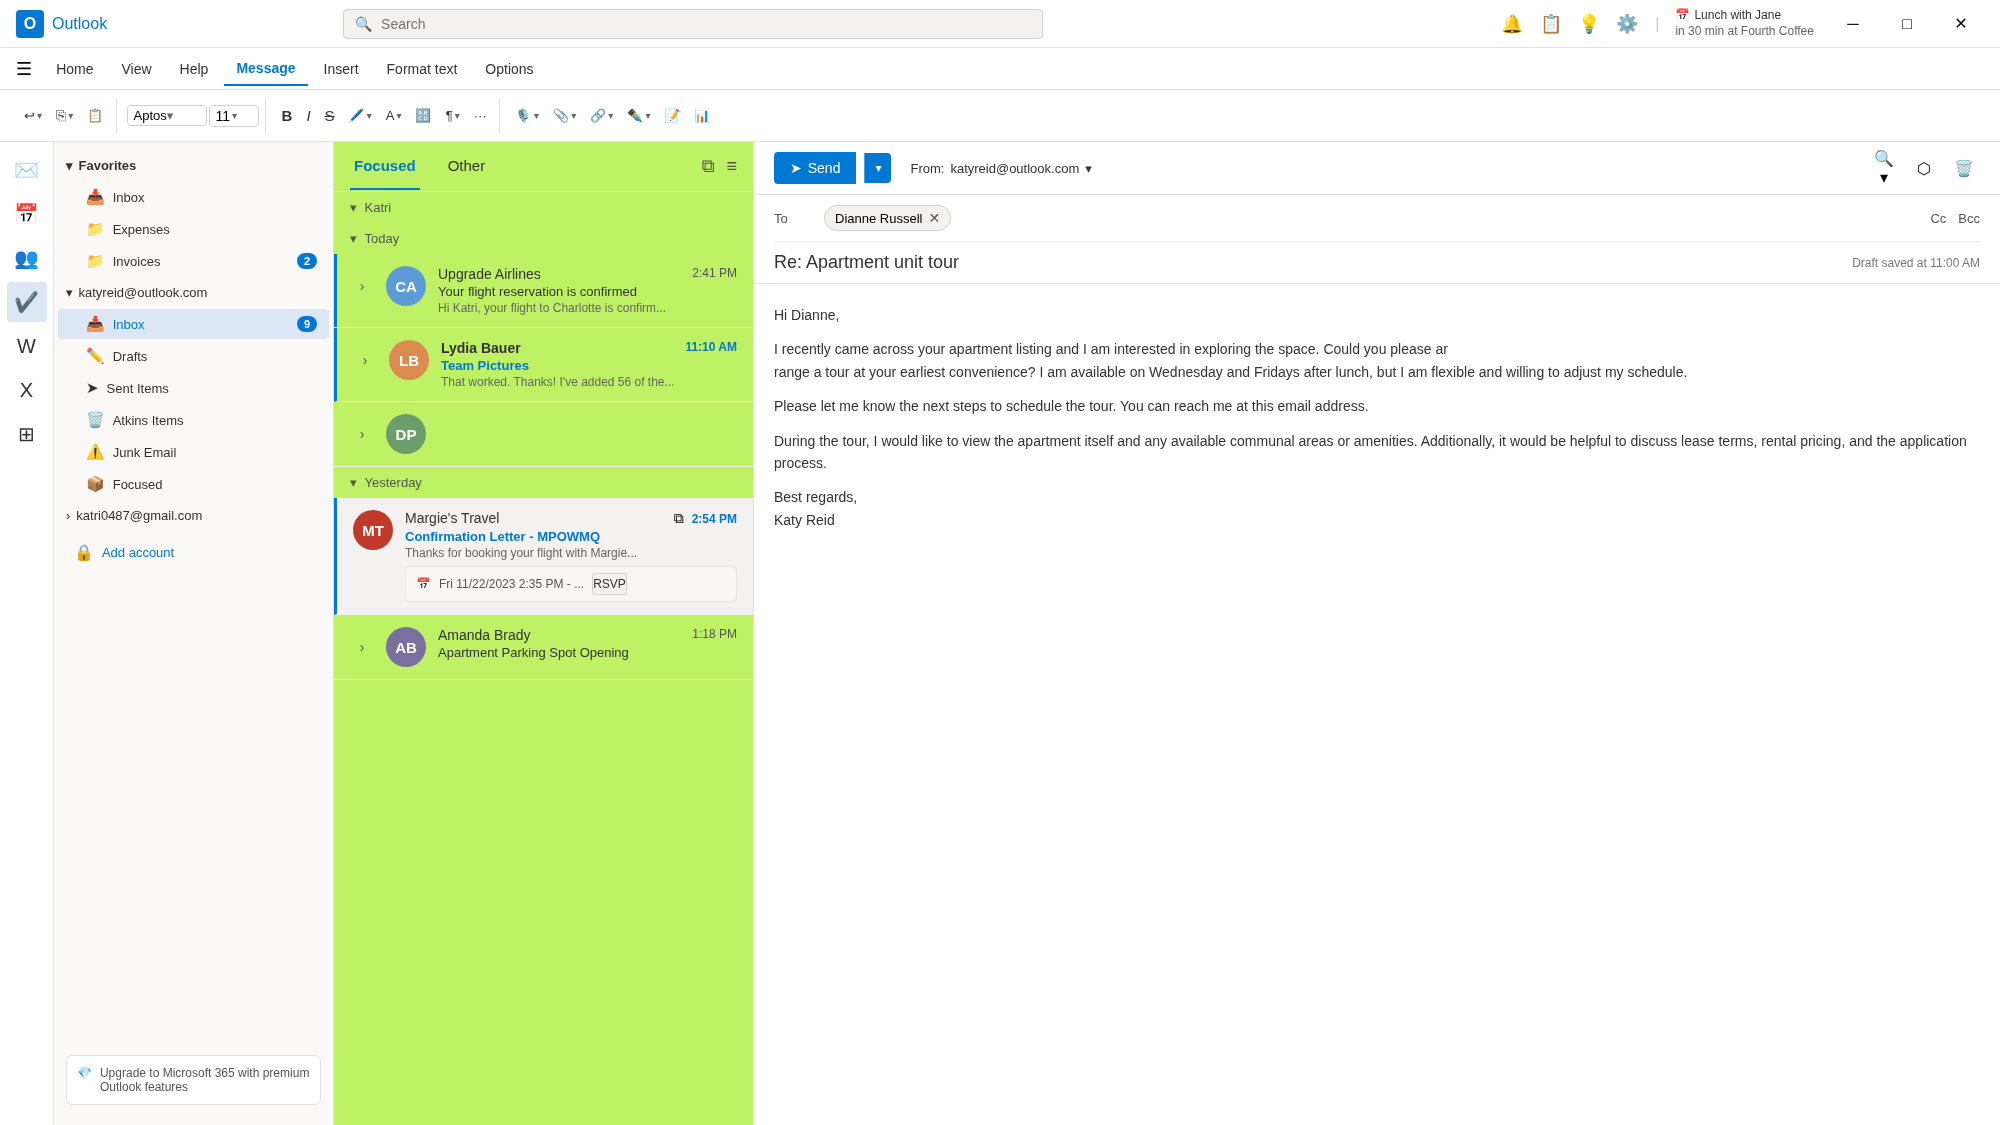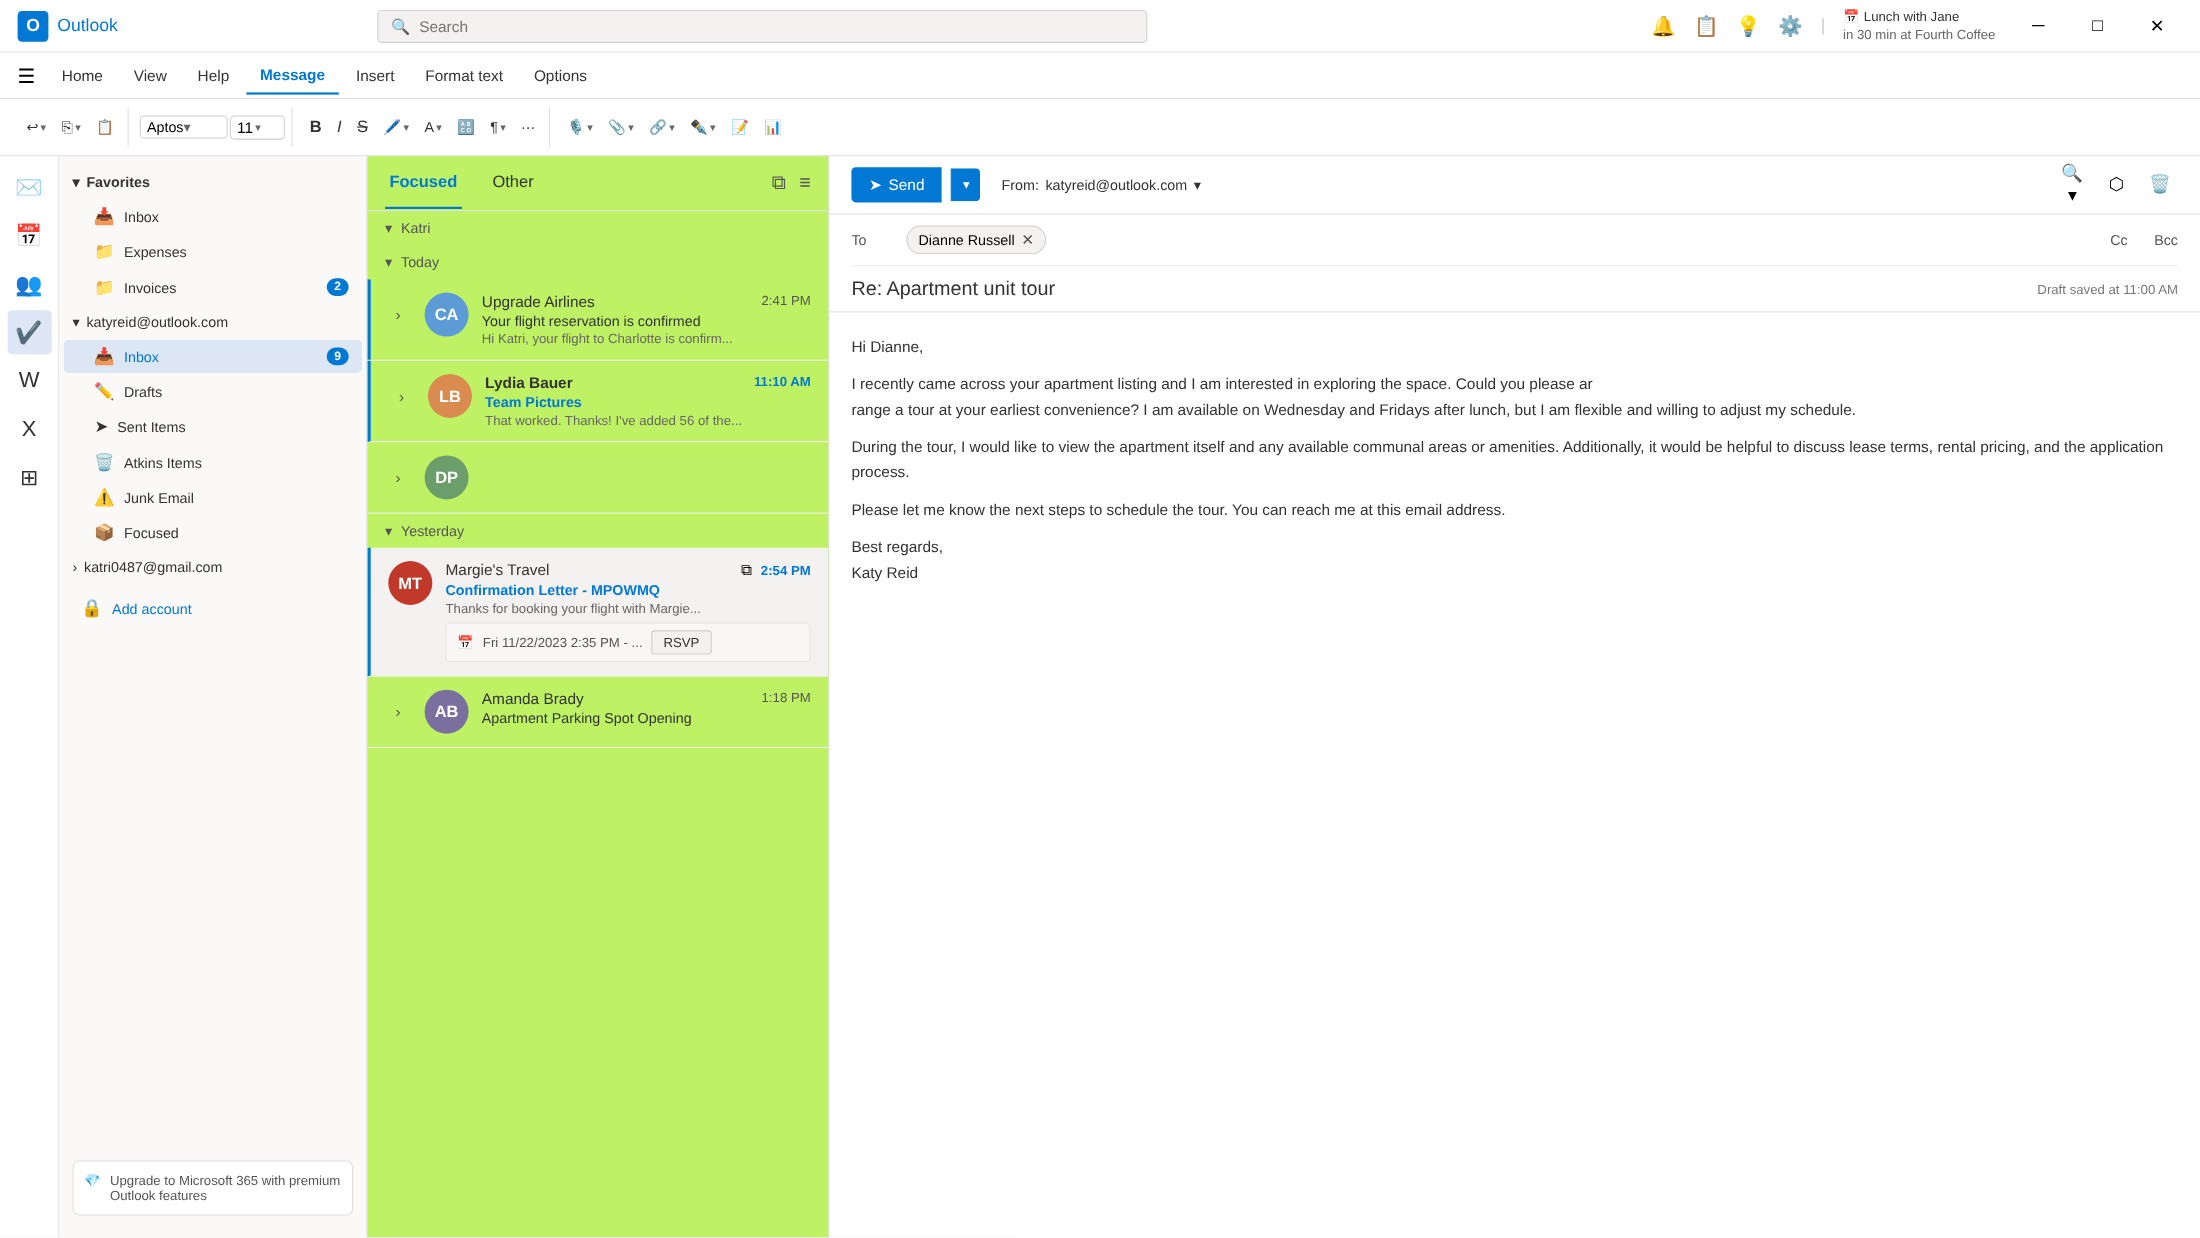--- a/index.html
+++ b/index.html
@@ -137,21 +137,21 @@
     .email-content { flex: 1; min-width: 0; }
     .email-header { display: flex; align-items: flex-start; justify-content: space-between; gap: 8px; }
     .email-sender { font-size: 14px; font-weight: 500; color: #333; }
     .email-time { font-size: 12px; color: #555; white-space: nowrap; flex-shrink: 0; }
     .email-subject { font-size: 13px; color: #333; margin-top: 2px; white-space: nowrap; overflow: hidden; text-overflow: ellipsis; }
     .email-subject.color-blue { color: #0078d4; }
     .email-preview { font-size: 12px; color: #666; margin-top: 2px; white-space: nowrap; overflow: hidden; text-overflow: ellipsis; }
     .pin-icon { color: #0078d4; font-size: 14px; }
     .email-meta { display: flex; align-items: center; gap: 4px; }
     .calendar-event-row { background: #f9f7f5; border: 1px solid #e8e6e3; border-radius: 4px; padding: 6px 10px; margin-top: 6px; font-size: 12px; color: #555; display: flex; align-items: center; gap: 8px; }
-    .rsvp-btn { background: #f3f2f1; border: 1px solid #d2d0ce; border-radius: 3px; padding: 3px 10px; font-size: 12px; cursor: pointer; color: #333; }
+    .rsvp-btn { background: #f3f2f1; border: 1px solid #d2d0ce; border-radius: 3px; padding: 3px 0; font-size: 12px; cursor: pointer; color: #333; }
 
     
     .reading-pane {
       flex: 1; background: #fff; display: flex; flex-direction: column; overflow: hidden;
     }
     .reading-toolbar {
       display: flex; align-items: center; padding: 10px 20px; border-bottom: 1px solid #e0e0e0;
       gap: 8px;
     }
     .send-btn {
@@ -168,21 +168,21 @@
     }
     .reading-actions { margin-left: auto; display: flex; gap: 8px; color: #555; }
     .r-btn { width: 32px; height: 32px; display: flex; align-items: center; justify-content: center; border: none; background: transparent; cursor: pointer; font-size: 16px; border-radius: 4px; }
 
     .compose-fields { padding: 0 20px; border-bottom: 1px solid #e0e0e0; }
     .compose-row { display: flex; align-items: center; padding: 10px 0; border-bottom: 1px solid #f0eeec; }
     .compose-row:last-child { border-bottom: none; }
     .field-label { font-size: 13px; color: #555; width: 50px; flex-shrink: 0; }
     .to-chip { display: inline-flex; align-items: center; gap: 6px; background: #f3f2f1; border: 1px solid #d2d0ce; border-radius: 16px; padding: 4px 10px; font-size: 13px; }
     .chip-remove { cursor: pointer; color: #555; font-size: 14px; }
-    .cc-bcc { margin-left: auto; display: flex; gap: 24px; color: #555; font-size: 13px; cursor: pointer; align-items: flex-end; }
+    .cc-bcc { margin-left: auto; display: flex; gap: 12px; color: #555; font-size: 13px; cursor: pointer; align-items: flex-end; }
     .draft-saved { font-size: 12px; color: #777; margin-left: auto; }
     .subject-row { display: flex; align-items: center; padding: 10px 0; }
     .subject-text { font-size: 18px; font-weight: 400; color: #333; flex: 1; }
 
     .compose-body { flex: 1; padding: 20px; overflow-y: auto; font-size: 14px; line-height: 1.6; color: #333; }
     .compose-body p { margin-bottom: 12px; }
   </style>
 </head>
 <body>
 
@@ -468,19 +468,19 @@
       </div>
       <div class="subject-row">
         <span class="subject-text">Re: Apartment unit tour</span>
         <span class="draft-saved">Draft saved at 11:00 AM</span>
       </div>
     </div>
 
     <div class="compose-body">
       <p>Hi Dianne,</p>
       <p>I recently came across your apartment listing and I am interested in exploring the space. Could you please ar<br>range a tour at your earliest convenience? I am available on Wednesday and Fridays after lunch, but I am flexible and willing to adjust my schedule.</p>
+      <p>Please let me know the next steps to schedule the tour. You can reach me at this email address.</p>
       <p>During the tour, I would like to view the apartment itself and any available communal areas or amenities. Additionally, it would be helpful to discuss lease terms, rental pricing, and the application process.</p>
-      <p>Please let me know the next steps to schedule the tour. You can reach me at this email address.</p>
       <p>Best regards,<br>Katy Reid</p>
     </div>
   </div>
 
 </div>
 
 </body></html>

